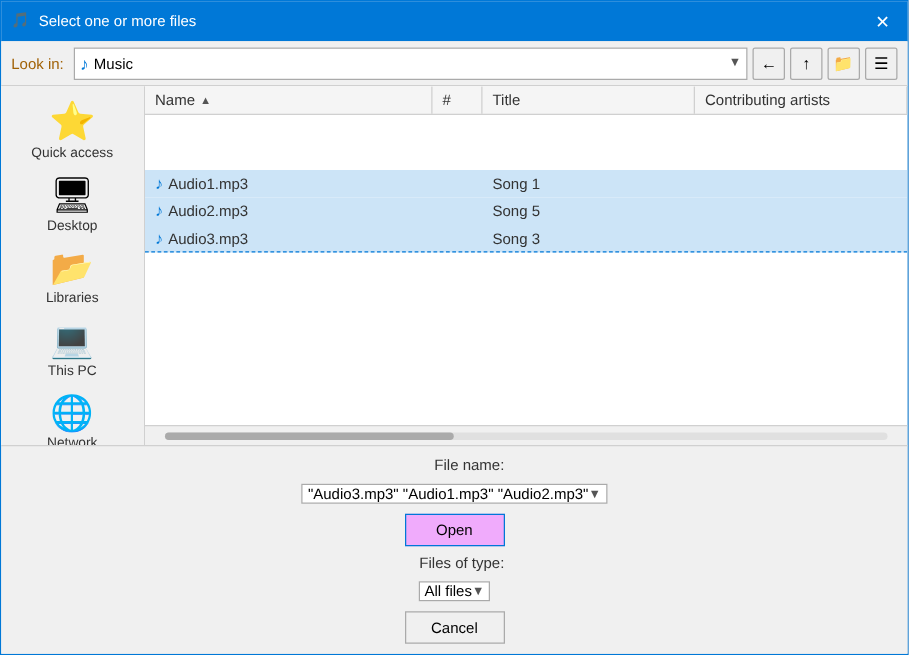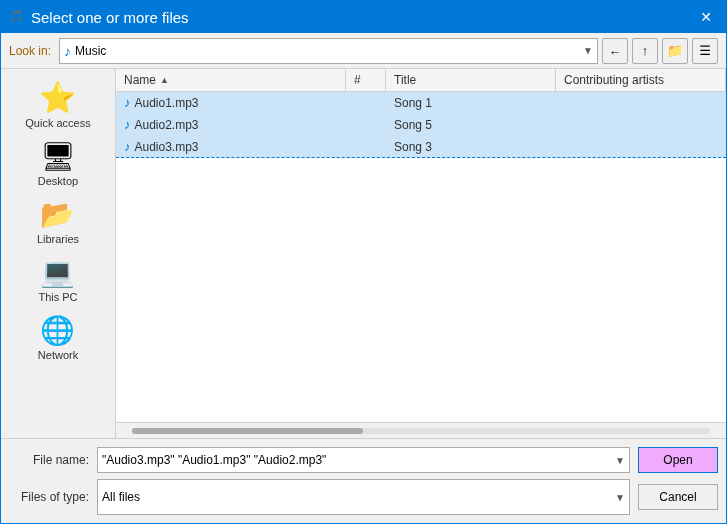--- a/index.html
+++ b/index.html
@@ -27,21 +27,21 @@
 
     .title-bar-icon {
       width: 16px;
       height: 16px;
       margin-right: 6px;
       flex-shrink: 0;
     }
 
     .title-bar-text {
       flex: 1;
-      font-size: 15px;
+      font-size: 12px;
       font-weight: normal;
     }
 
     .title-bar-close {
       width: 24px;
       height: 24px;
       display: flex;
       align-items: center;
       justify-content: center;
       cursor: pointer;
@@ -150,20 +150,21 @@
       font-size: 11px;
       color: #333;
     }
 
     .file-area {
       flex: 1;
       display: flex;
       flex-direction: column;
       overflow: hidden;
       background: white;
+      gap: 44px;
     }
 
     .file-list-header {
       display: grid;
       grid-template-columns: 230px 40px 1fr 1fr;
       border-bottom: 1px solid #d0d0d0;
       background: #f5f5f5;
       flex-shrink: 0;
     }
 
@@ -252,20 +253,21 @@
       display: flex;
       flex-direction: column;
       gap: 6px;
       flex-shrink: 0;
     }
 
     .bottom-row {
       display: flex;
       align-items: center;
       gap: 8px;
+      flex-direction: column;
     }
 
     .bottom-label {
       width: 80px;
       text-align: right;
       color: #333;
       font-size: 12px;
       flex-shrink: 0;
     }
 

